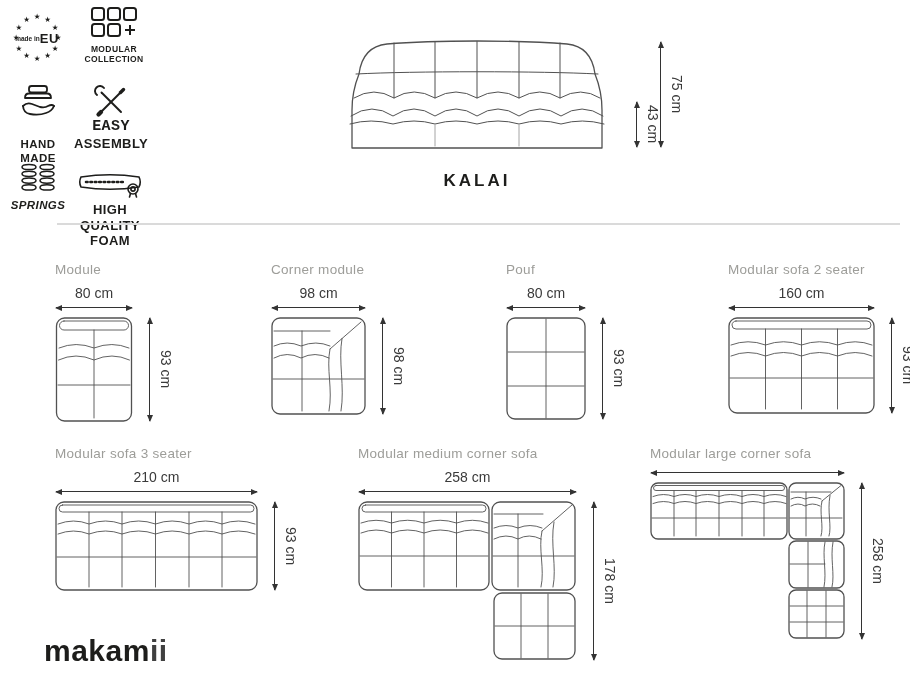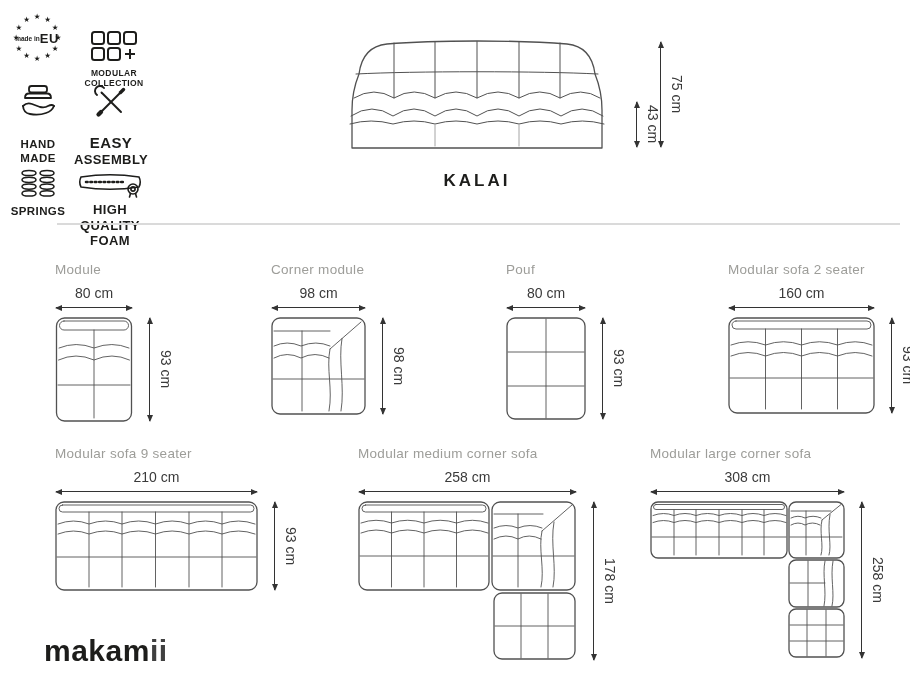--- a/index.html
+++ b/index.html
@@ -82,21 +82,21 @@
       <span style="--a:270deg">★</span>
       <span style="--a:300deg">★</span>
       <span style="--a:330deg">★</span>
     </div>
     <div class="eu-text">
       <span class="eu-madein">made in</span>
       <span class="eu-eu">EU</span>
     </div>
   </div>
 
-  <div class="badge" style="left:74px; top:31px; width:80px;">
+  <div class="badge" style="left:74px; top:7px; width:80px;">
     <svg width="46" height="30" viewBox="0 0 46 30">
       <g fill="none" stroke="#1d1d1b" stroke-width="2">
         <rect x="1" y="1" width="12" height="12" rx="2.5"></rect>
         <rect x="17" y="1" width="12" height="12" rx="2.5"></rect>
         <rect x="33" y="1" width="12" height="12" rx="2.5"></rect>
         <rect x="1" y="17" width="12" height="12" rx="2.5"></rect>
         <rect x="17" y="17" width="12" height="12" rx="2.5"></rect>
         <line x1="34" y1="23" x2="44" y2="23"></line>
         <line x1="39" y1="18" x2="39" y2="28"></line>
       </g>
@@ -125,25 +125,25 @@
   <div class="badge" style="left:78px; top:85px; width:66px;">
     <svg width="34" height="33" viewBox="0 0 34 33">
       <g fill="none" stroke="#1d1d1b" stroke-width="1.9" stroke-linecap="round">
         <path d="M10,3 A5,5 0 1 0 3,10"></path>
         <line x1="7.5" y1="7.5" x2="27" y2="27"></line>
         <line x1="26.5" y1="7.5" x2="8" y2="26"></line>
         <line x1="29.5" y1="4.5" x2="26.5" y2="7.5" stroke-width="3.4"></line>
         <line x1="7" y1="27" x2="4.5" y2="29.5" stroke-width="4.2"></line>
       </g>
     </svg>
-    <div class="cap cap-lg" style="margin-top:16px;">EASY</div>
+    <div class="cap cap-lg" style="margin-top:0;font-family:Liberation Mono, monospace;">EASY</div>
     <div class="cap cap-xs">ASSEMBLY</div>
   </div>
 
-  <div class="badge" style="left:12px; top:169px; width:52px;">
+  <div class="badge" style="left:12px; top:163px; width:52px;font-style:italic;">
     <svg width="38" height="30" viewBox="0 0 38 30">
       <g fill="none" stroke="#1d1d1b" stroke-width="1.5">
         <ellipse cx="10" cy="4" rx="7" ry="2.6"></ellipse>
         <ellipse cx="10" cy="10.8" rx="7" ry="2.6"></ellipse>
         <ellipse cx="10" cy="17.6" rx="7" ry="2.6"></ellipse>
         <ellipse cx="10" cy="24.4" rx="7" ry="2.6"></ellipse>
         <ellipse cx="28" cy="4" rx="7" ry="2.6"></ellipse>
         <ellipse cx="28" cy="10.8" rx="7" ry="2.6"></ellipse>
         <ellipse cx="28" cy="17.6" rx="7" ry="2.6"></ellipse>
         <ellipse cx="28" cy="24.4" rx="7" ry="2.6"></ellipse>
@@ -312,21 +312,21 @@
       <div class="dim-v" style="height:97px;">
         <div class="arrow-v">
             <i class="ln"></i>
           </div>
         <span class="dim-label-v">93 cm</span>
       </div>
     </div>
   </div>
 
   <div class="card" style="left:55px; top:446px;">
-    <div class="card-title">Modular sofa 9 seater</div>
+    <div class="card-title">Modular sofa 3 seater</div>
     <div class="dim-h" style="width:203px;">
       <span class="dim-label">210 cm</span>
       <div class="arrow-h">
           <i class="ln"></i>
         </div>
     </div>
     <div class="shape-row">
       <svg width="203" height="90" viewBox="0 0 203 90">
         <g fill="none" stroke="#515151" stroke-width="0.9" stroke-linecap="round" stroke-linejoin="round">
           <rect x="1" y="1" width="201" height="88" rx="8" stroke-width="1.3"></rect>
@@ -391,21 +391,20 @@
             <i class="ln"></i>
           </div>
         <span class="dim-label-v">178 cm</span>
       </div>
     </div>
   </div>
 
   <div class="card" style="left:650px; top:446px;">
     <div class="card-title">Modular large corner sofa</div>
     <div class="dim-h" style="width:195px;">
-      <span class="dim-label">308 cm</span>
       <div class="arrow-h">
           <i class="ln"></i>
         </div>
     </div>
     <div class="shape-row">
       <svg width="195" height="158" viewBox="0 0 195 158">
         <g fill="none" stroke="#515151" stroke-width="0.9" stroke-linecap="round" stroke-linejoin="round">
           <rect x="1" y="1" width="136" height="56" rx="7" stroke-width="1.3"></rect>
           <rect x="3.5" y="3.5" width="131" height="5" rx="2.5"></rect>
           <path d="M24,9 L24,54"></path>

